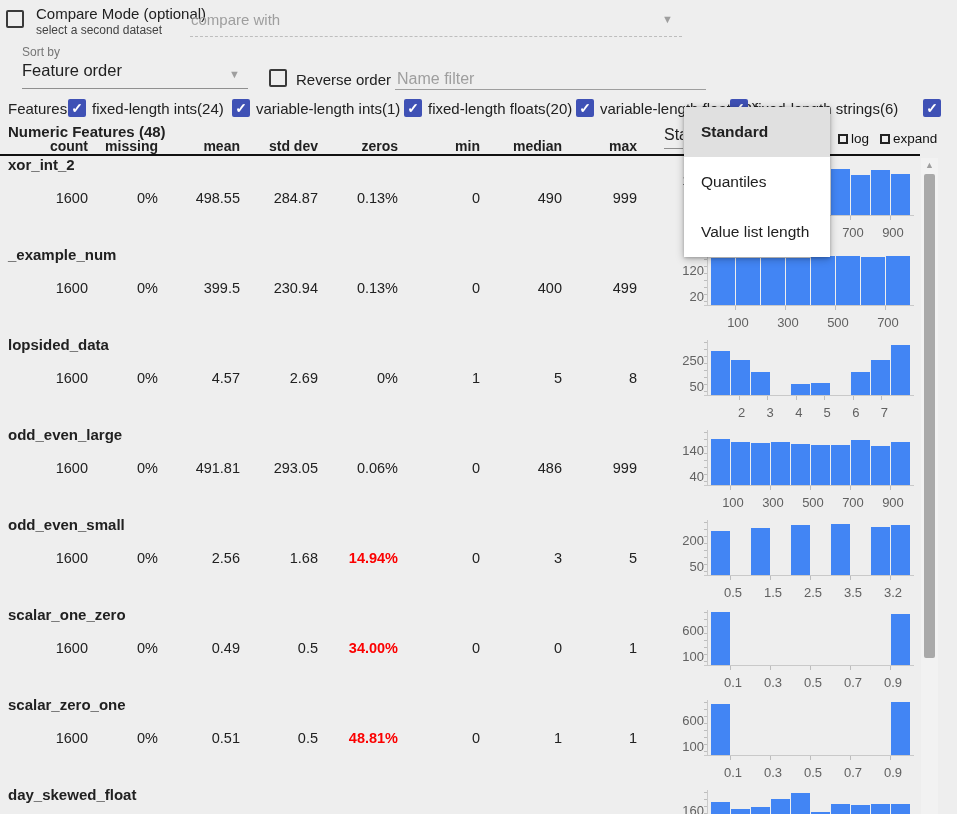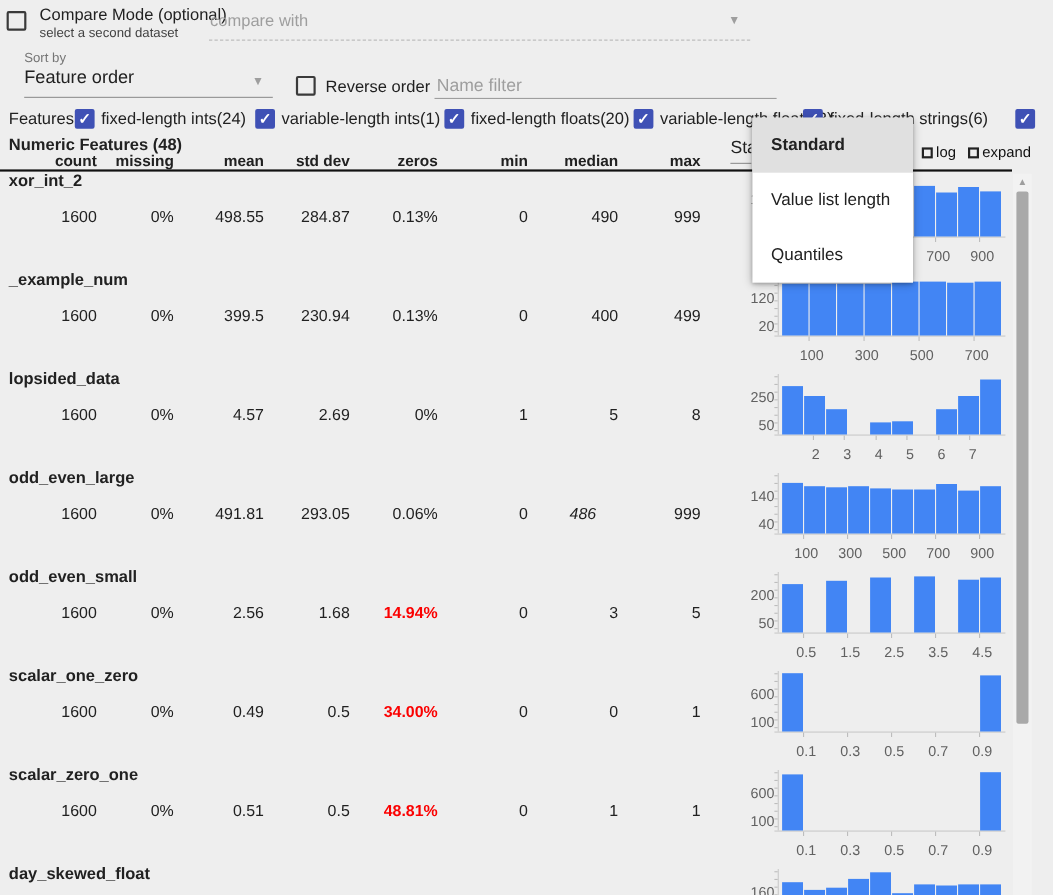--- a/index.html
+++ b/index.html
@@ -242,21 +242,21 @@
         </div>
       </div>
       <div class="abs" style="left: 0px; top: 426px; width: 957px; height: 90px;">
         <div class="row-name">odd_even_large</div>
         <div class="cell" style="left: 0px; width: 88px;">1600</div>
         <div class="cell" style="left: 98px; width: 60px;">0%</div>
         <div class="cell" style="left: 170px; width: 70px; text-align: right;">491.81</div>
         <div class="cell" style="left: 248px; width: 70px;">293.05</div>
         <div class="cell" style="left: 318px; width: 80px;">0.06%</div>
         <div class="cell" style="left: 410px; width: 70px;">0</div>
-        <div class="cell" style="left: 472px; width: 70px; font-style: italic;">486</div>
+        <div class="cell" style="left: 492px; width: 70px;">486</div>
         <div class="cell" style="left: 567px; width: 70px;">999</div>
         <div class="chart" style="top: 0px;">
           <div class="yaxis" style="left: 29px; top: 4px; height: 55px;"></div>
           <div class="tick" style="left: 26px; top: 55px; width: 3px; height: 1px;"></div>
           <div class="tick" style="left: 26px; top: 48px; width: 3px; height: 1px;"></div>
           <div class="tick" style="left: 26px; top: 41px; width: 3px; height: 1px;"></div>
           <div class="tick" style="left: 26px; top: 34px; width: 3px; height: 1px;"></div>
           <div class="tick" style="left: 26px; top: 27px; width: 3px; height: 1px;"></div>
           <div class="tick" style="left: 26px; top: 20px; width: 3px; height: 1px;"></div>
           <div class="tick" style="left: 26px; top: 13px; width: 3px; height: 1px;"></div>
@@ -317,21 +317,21 @@
           <div class="bar" style="left: 212.5px; top: 9px; width: 19px; height: 50px;"></div>
           <div class="tick" style="left: 52px; top: 60px; width: 1px; height: 4px;"></div>
           <div class="xlab" style="left: 33px; top: 69px;">0.5</div>
           <div class="tick" style="left: 92px; top: 60px; width: 1px; height: 4px;"></div>
           <div class="xlab" style="left: 73px; top: 69px;">1.5</div>
           <div class="tick" style="left: 132px; top: 60px; width: 1px; height: 4px;"></div>
           <div class="xlab" style="left: 113px; top: 69px;">2.5</div>
           <div class="tick" style="left: 172px; top: 60px; width: 1px; height: 4px;"></div>
           <div class="xlab" style="left: 153px; top: 69px; text-align: center;">3.5</div>
           <div class="tick" style="left: 212px; top: 60px; width: 1px; height: 4px;"></div>
-          <div class="xlab" style="left: 193px; top: 69px;">4.5</div>
+          <div class="xlab" style="left: 193px; top: 69px;">3.2</div>
         </div>
       </div>
       <div class="abs" style="left: 0px; top: 606px; width: 957px; height: 90px;">
         <div class="row-name">scalar_one_zero</div>
         <div class="cell" style="left: 0px; width: 88px;">1600</div>
         <div class="cell" style="left: 98px; width: 60px;">0%</div>
         <div class="cell" style="left: 170px; width: 70px;">0.49</div>
         <div class="cell" style="left: 248px; width: 70px;">0.5</div>
         <div class="cell alert" style="left: 318px; width: 80px;">34.00%</div>
         <div class="cell" style="left: 410px; width: 70px;">0</div>
@@ -419,21 +419,21 @@
           <div class="bar" style="left: 152.5px; top: 18px; width: 19px; height: 41px;"></div>
           <div class="bar" style="left: 172.5px; top: 19px; width: 19px; height: 40px;"></div>
           <div class="bar" style="left: 192.5px; top: 18px; width: 19px; height: 41px;"></div>
           <div class="bar" style="left: 212.5px; top: 18px; width: 19px; height: 41px;"></div>
         </div>
       </div>
     </div>
 
   <div class="menu" id="chart-menu">
       <div class="menu-item selected">Standard</div>
+      <div class="menu-item">Quantiles</div>
       <div class="menu-item">Value list length</div>
-      <div class="menu-item">Quantiles</div>
     </div>
 
   <div class="sb-track"></div>
   <div class="sb-up">▲</div>
   <div class="sb-thumb"></div>
 
 </div>
 
 </body></html>

